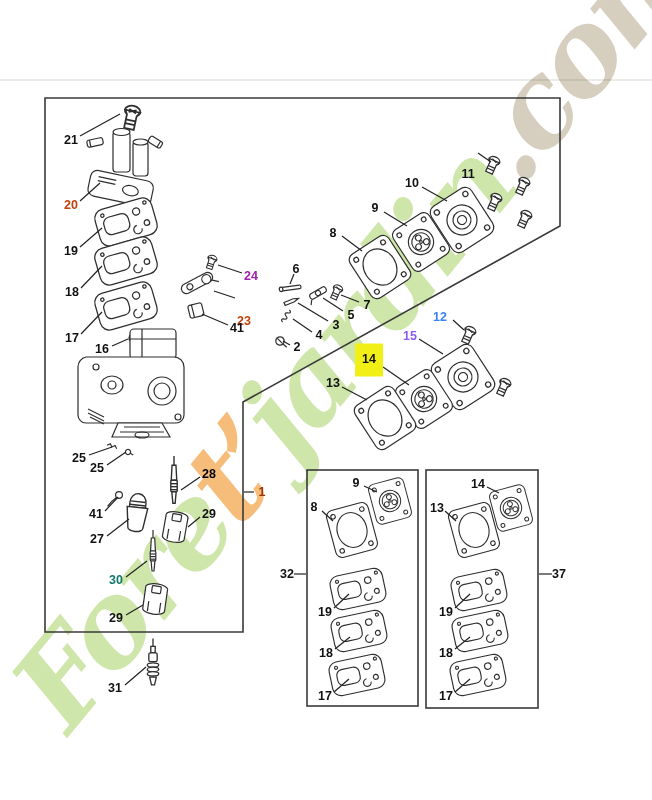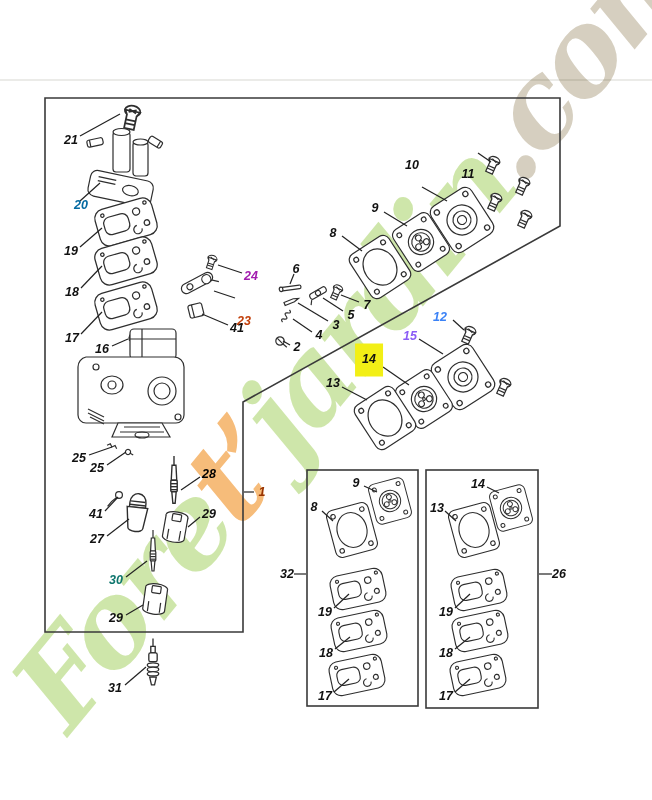--- a/index.html
+++ b/index.html
@@ -4,21 +4,21 @@
 <style>
   html,body{margin:0;padding:0;background:#fff;}
   #stage{position:relative;width:652px;height:800px;background:#fff;overflow:hidden;
          font-family:"Liberation Sans",sans-serif;}
   #toprule{position:absolute;left:0;top:79px;width:652px;height:2px;background:#ebebe8;}
   #watermark{position:absolute;left:46px;top:648px;transform:rotate(-50.5deg);transform-origin:0 60%;
              font-family:"DejaVu Serif",serif;font-style:italic;font-weight:bold;
              font-size:116px;letter-spacing:-5px;line-height:1;white-space:nowrap;
              mix-blend-mode:multiply;opacity:.85;pointer-events:none;}
   #art{position:absolute;left:0;top:0;z-index:2;}
-  #labels{position:absolute;left:0;top:0;width:652px;height:800px;z-index:3;pointer-events:none;font-style:italic;}
+  #labels{position:absolute;left:0;top:0;width:652px;height:800px;z-index:3;pointer-events:none;}
   .lbl{position:absolute;transform:translate(-50%,-50%);font-weight:bold;font-size:12.5px;
        color:#111;white-space:nowrap;pointer-events:auto;cursor:pointer;}
   .lbl.hl{background:#f2ef16;padding:8px 7px 11px 7px;}
   svg .ln{stroke:#2e2e2e;stroke-width:1.2;fill:#fff;}
   svg .nf{stroke:#2e2e2e;stroke-width:1.2;fill:none;}
   svg .frame{stroke:#3a3a3a;stroke-width:1.6;fill:none;}
   svg .leader{stroke:#222;stroke-width:1.2;}
 </style>
 </head>
 <body>
@@ -300,54 +300,54 @@
         <line x1="455" y1="608" x2="470" y2="594" class="leader"></line>
         <line x1="455" y1="649" x2="470" y2="637" class="leader"></line>
         <line x1="455" y1="692" x2="470" y2="679" class="leader"></line>
       </g>
   </svg>
 
   <div id="watermark"><span style="color: rgb(198, 226, 155);">Fore</span><span style="color: rgb(245, 176, 99);">t’</span><span style="color: rgb(198, 226, 155);">jardin</span><span style="color: rgb(207, 199, 181);">.com</span></div>
 
   <div id="labels">
       <div class="lbl" style="left: 71px; top: 140px; color: rgb(17, 17, 17);">21</div>
-      <div class="lbl" style="left: 71px; top: 205px; color: #0369a1; margin-left: 10px;">20</div>
+      <div class="lbl" style="left: 71px; top: 205px; color: #c2410c;">20</div>
       <div class="lbl" style="left: 71px; top: 251px; color: rgb(17, 17, 17);">19</div>
       <div class="lbl" style="left: 72px; top: 292px; color: rgb(17, 17, 17);">18</div>
       <div class="lbl" style="left: 72px; top: 338px; color: rgb(17, 17, 17);">17</div>
       <div class="lbl" style="left: 102px; top: 349px; color: rgb(17, 17, 17);">16</div>
       <div class="lbl" style="left: 251px; top: 276px; color: #a21caf;">24</div>
       <div class="lbl" style="left: 244px; top: 301px; color: #c2410c; margin-top: 20px;">23</div>
       <div class="lbl" style="left: 237px; top: 328px; color: rgb(17, 17, 17);">41</div>
       <div class="lbl" style="left: 296px; top: 269px; color: rgb(17, 17, 17);">6</div>
       <div class="lbl" style="left: 297px; top: 347px; color: rgb(17, 17, 17);">2</div>
       <div class="lbl" style="left: 319px; top: 335px; color: rgb(17, 17, 17);">4</div>
       <div class="lbl" style="left: 336px; top: 325px; color: rgb(17, 17, 17);">3</div>
       <div class="lbl" style="left: 351px; top: 315px; color: rgb(17, 17, 17);">5</div>
       <div class="lbl" style="left: 367px; top: 305px; color: rgb(17, 17, 17);">7</div>
       <div class="lbl" style="left: 333px; top: 233px; color: rgb(17, 17, 17);">8</div>
       <div class="lbl" style="left: 375px; top: 208px; color: rgb(17, 17, 17);">9</div>
-      <div class="lbl" style="left: 412px; top: 165px; color: rgb(17, 17, 17); text-align: center;">10</div>
+      <div class="lbl" style="left: 412px; top: 183px; color: rgb(17, 17, 17); text-align: center;">10</div>
       <div class="lbl" style="left: 468px; top: 150px; color: rgb(17, 17, 17); margin-top: 24px;">11</div>
       <div class="lbl" style="left: 440px; top: 317px; color: #3b82f6;">12</div>
       <div class="lbl" style="left: 410px; top: 336px; color: #8b5cf6;">15</div>
       <div class="lbl hl" style="left: 369px; top: 360px; color: rgb(17, 17, 17); background: rgb(242, 239, 22);">14</div>
       <div class="lbl" style="left: 333px; top: 383px; color: rgb(17, 17, 17);">13</div>
       <div class="lbl" style="left: 79px; top: 458px; color: rgb(17, 17, 17);">25</div>
       <div class="lbl" style="left: 97px; top: 468px; color: rgb(17, 17, 17);">25</div>
       <div class="lbl" style="left: 96px; top: 514px; color: rgb(17, 17, 17);">41</div>
       <div class="lbl" style="left: 97px; top: 539px; color: rgb(17, 17, 17);">27</div>
       <div class="lbl" style="left: 209px; top: 474px; color: #000000;">28</div>
       <div class="lbl" style="left: 209px; top: 514px; color: rgb(17, 17, 17);">29</div>
       <div class="lbl" style="left: 116px; top: 580px; color: #0f766e;">30</div>
       <div class="lbl" style="left: 116px; top: 618px; color: rgb(17, 17, 17);">29</div>
       <div class="lbl" style="left: 115px; top: 688px; color: rgb(17, 17, 17);">31</div>
       <div class="lbl" style="left: 262px; top: 492px; color: rgb(153, 51, 0);">1</div>
       <div class="lbl" style="left: 287px; top: 574px; color: rgb(17, 17, 17);">32</div>
-      <div class="lbl" style="left: 559px; top: 574px; color: rgb(17, 17, 17);">26</div>
+      <div class="lbl" style="left: 559px; top: 574px; color: rgb(17, 17, 17);">37</div>
       <div class="lbl" style="left: 356px; top: 483px; color: rgb(17, 17, 17);">9</div>
       <div class="lbl" style="left: 314px; top: 507px; color: rgb(17, 17, 17);">8</div>
       <div class="lbl" style="left: 325px; top: 612px; color: rgb(17, 17, 17);">19</div>
       <div class="lbl" style="left: 326px; top: 653px; color: rgb(17, 17, 17);">18</div>
       <div class="lbl" style="left: 325px; top: 696px; color: rgb(17, 17, 17);">17</div>
       <div class="lbl" style="left: 478px; top: 484px; color: rgb(17, 17, 17);">14</div>
       <div class="lbl" style="left: 437px; top: 508px; color: rgb(17, 17, 17);">13</div>
       <div class="lbl" style="left: 446px; top: 612px; color: rgb(17, 17, 17);">19</div>
       <div class="lbl" style="left: 446px; top: 653px; color: rgb(17, 17, 17);">18</div>
       <div class="lbl" style="left: 446px; top: 696px; color: rgb(17, 17, 17);">17</div>

